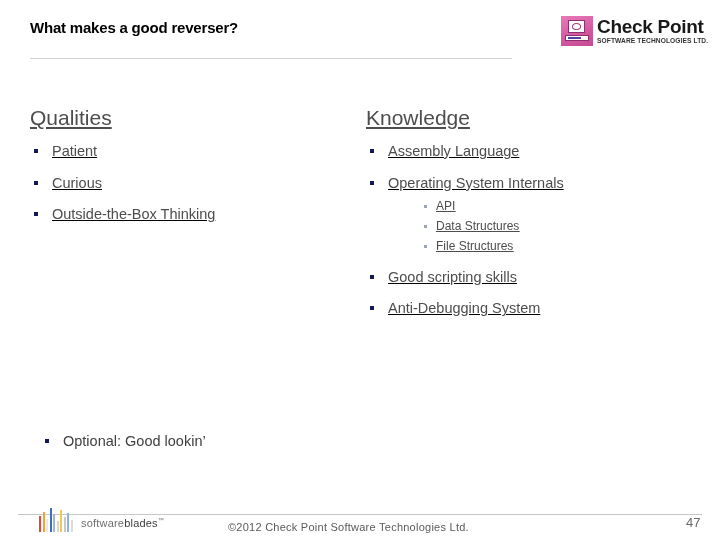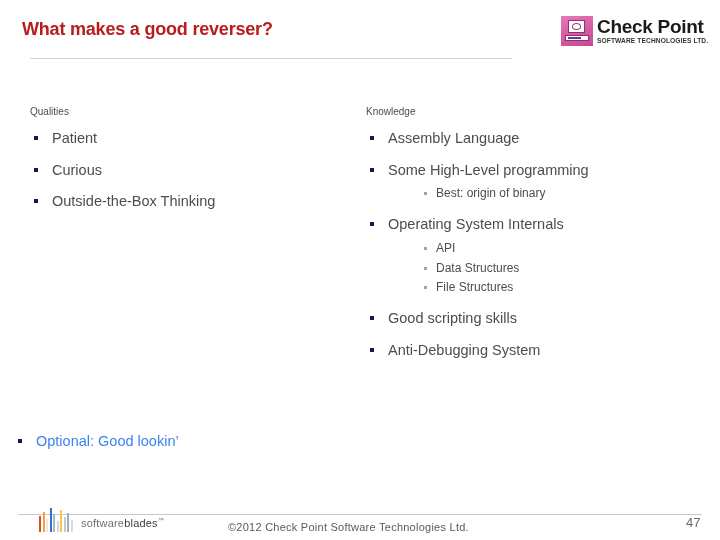--- a/index.html
+++ b/index.html
@@ -19,25 +19,25 @@
   
   .slide {
     position: absolute;
     inset: 0;
     background: #ffffff;
   }
 
   
   .slide-title {
     position: absolute;
-    left: 22px;
+    left: 30px;
     top: 19px;
-    font-size: 18px;
+    font-size: 15px;
     font-weight: bold;
-    color: #b91c1c;
+    color: #000000;
     letter-spacing: -0.2px;
     white-space: nowrap;
   }
   .title-rule {
     position: absolute;
     left: 30px;
     top: 58px;
     width: 482px;
     height: 1px;
     background: #d2d2d2;
@@ -116,28 +116,29 @@
     white-space: nowrap;
     transform: scaleX(1.02);
     transform-origin: left center;
   }
 
   
   .col-left  { position: absolute; left: 30px;  top: 106px; width: 330px; }
   .col-right { position: absolute; left: 366px; top: 106px; width: 340px; }
 
   .col-head {
-    font-size: 10px;
+    font-size: 21px;
     color: #4d4d4d;
+    text-decoration: underline;
     text-underline-offset: 2px;
     margin-bottom: 13px;
     white-space: nowrap;
   }
 
-  ul.lvl1, ul.lvl2 { list-style: none; margin: 0; padding: 0; }
+  ul.lvl1, ul.lvl2 { list-style: none; margin: 0; padding: 0; text-decoration: underline; }
 
   ul.lvl1 > li.item {
     position: relative;
     padding-left: 22px;
     font-size: 14.5px;
     color: #4d4d4d;
     margin-bottom: 15px;
     line-height: 1.15;
     white-space: nowrap;
   }
@@ -168,25 +169,25 @@
     height: 3px;
     background: #9aa3b8;
   }
 
   
   ul.lvl2.tight > li.subitem { margin-bottom: 6px; }
 
   
   .optional-row {
     position: absolute;
-    left: 14px;
+    left: 41px;
     top: 433px;
     padding-left: 22px;
     font-size: 14.5px;
-    color: #3b82f6;
+    color: #404040;
     white-space: nowrap;
   }
   .optional-row > .b1 {
     position: absolute;
     left: 4px;
     top: 6px;
     width: 4px;
     height: 4px;
     background: #131a52;
   }
@@ -288,30 +289,20 @@
 
   <div class="col-right">
     <div class="col-head">Knowledge</div>
     <ul class="lvl1">
 
       <li class="item">
         <span class="b1"></span>
         <span>Assembly Language</span>
       </li>
 
-      <li class="item">
-        <span class="b1"></span>
-        <span>Some High-Level programming</span>
-        <ul class="lvl2">
-          <li class="subitem">
-            <span class="b2"></span>
-            <span>Best: origin of binary</span>
-          </li>
-        </ul>
-      </li>
 
       <li class="item">
         <span class="b1"></span>
         <span>Operating System Internals</span>
         <ul class="lvl2 tight">
           <li class="subitem">
             <span class="b2"></span>
             <span>API</span>
           </li>
           <li class="subitem">

